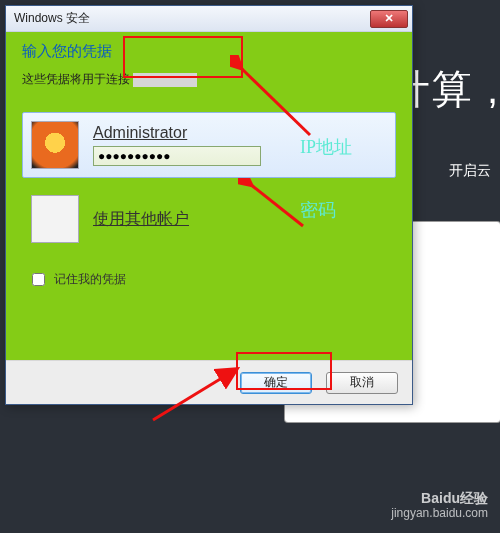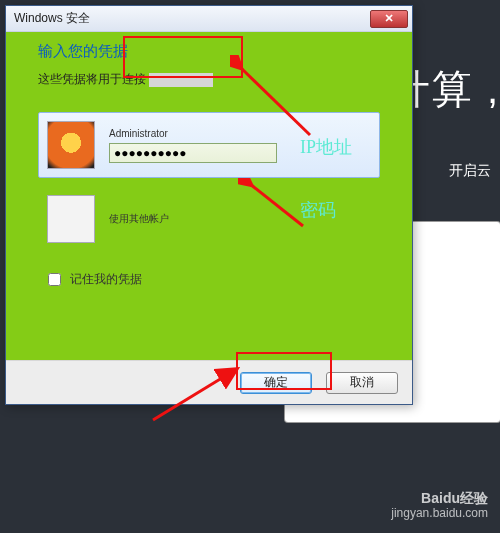--- a/index.html
+++ b/index.html
@@ -80,21 +80,21 @@
     background: linear-gradient(#e77, #b33);
     border: 1px solid #833;
     border-radius: 2px;
     color: #fff;
     font-size: 11px;
     text-align: center;
     line-height: 15px;
     font-weight: bold;
   }
   .body {
-    padding: 10px 32px 12px;
+    padding: 10px 16px 12px;
   }
   .big-title {
     color: #0a5cc1;
     font-size: 15px;
   }
   .subtext {
     margin-top: 10px;
     color: #222;
   }
   .blur-ip {
@@ -131,21 +131,21 @@
   }
   .thumb.card::after {
     content: "";
     position: absolute;
     left: 8px; bottom: 8px;
     width: 12px; height: 10px;
     background: #d4b24a;
     border-radius: 1px;
   }
   .tile-col { flex: 1; }
-  .tile-label { color: #333; font-size: 10px; }
+  .tile-label { color: #333; font-size: 16px; text-decoration: underline; }
   .pwd {
     margin-top: 4px;
     width: 168px; height: 20px;
     border: 1px solid #88a870;
     background: linear-gradient(#f1f7e6,#e9f1d9);
     font-family: Arial;
     font-size: 12px;
     padding: 1px 4px;
     letter-spacing: 0;
     color: #000;

